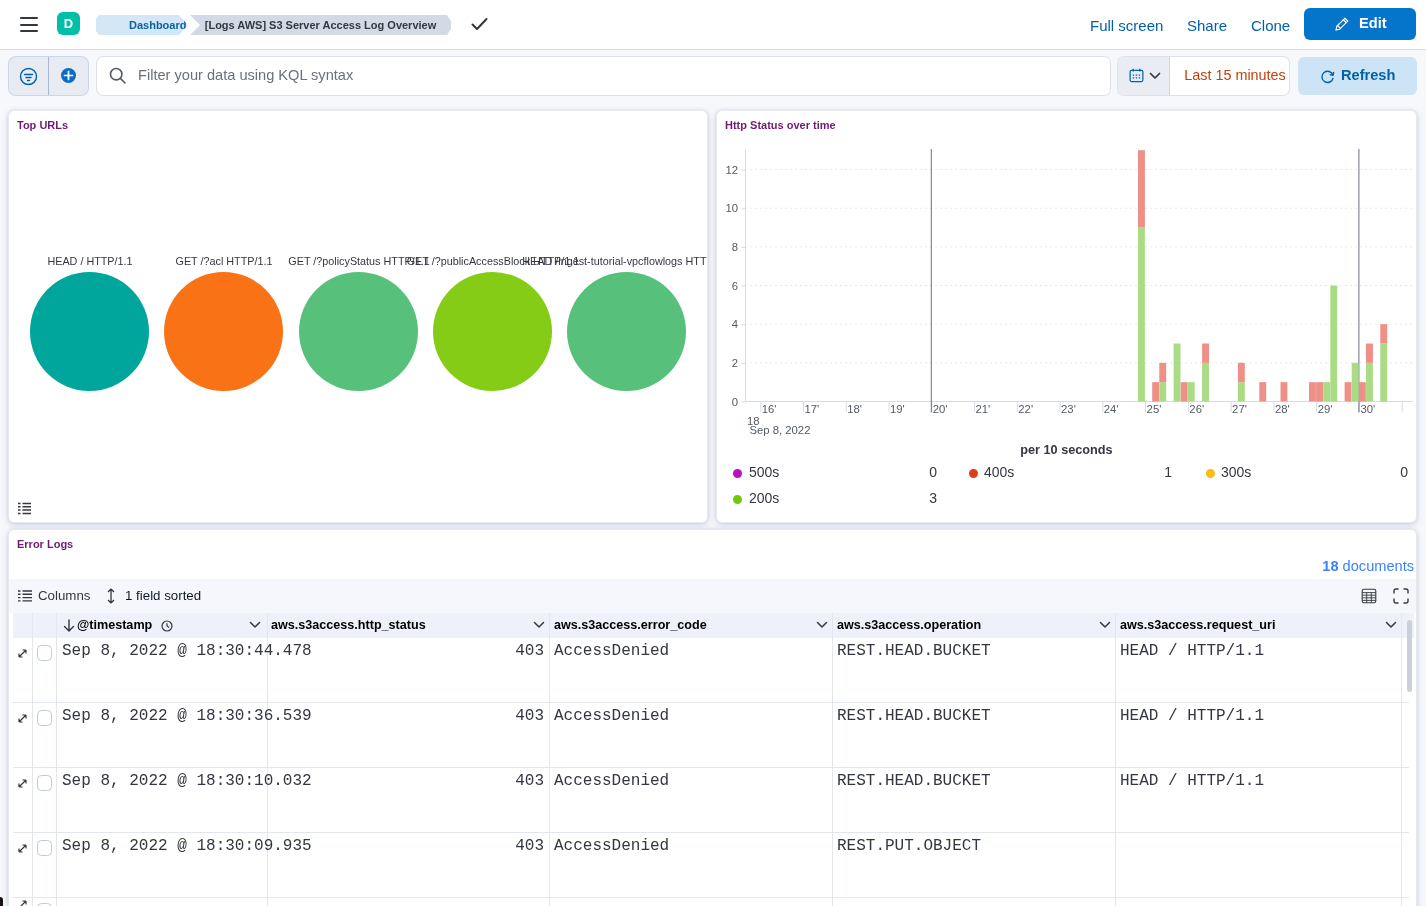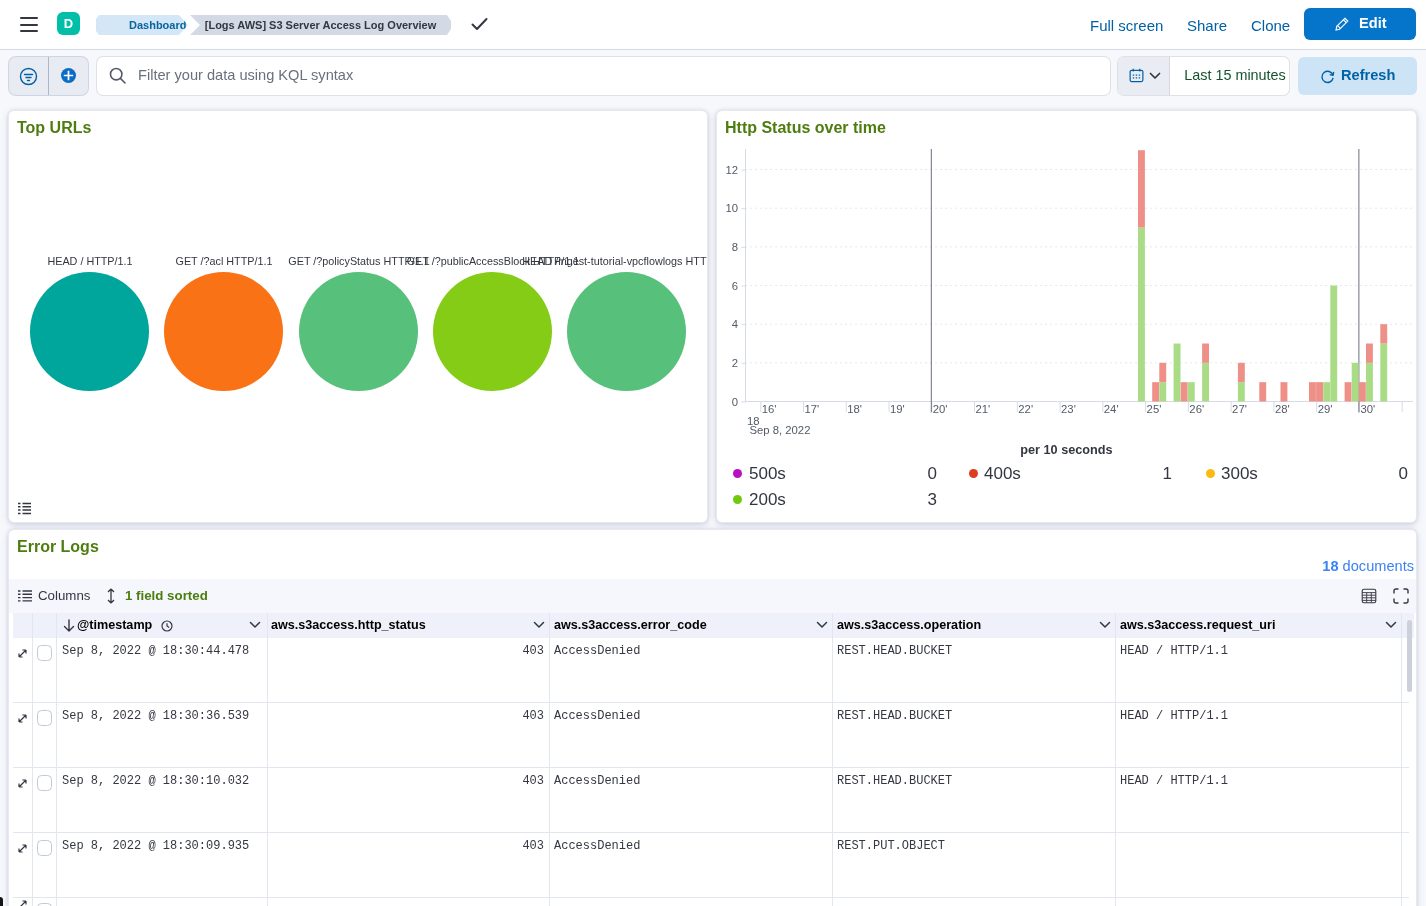--- a/index.html
+++ b/index.html
@@ -16,42 +16,42 @@
   #crumb2 { left:190px; width:261px; background:#d3dae6; color:#33373e; text-align:center;
             clip-path:polygon(0 0, calc(100% - 4px) 0, 100% 30%, 100% 70%, calc(100% - 4px) 100%, 0 100%, 10px 50%); }
   .navlink { top:17px; color:#0061a6; font-size:15px; font-weight:500; }
   #editbtn { left:1304px; top:8px; width:112px; height:32px; border-radius:6px; background:#0575cb; color:#fff; font-size:14.6px; font-weight:600; }
   
   #btngroup { left:9px; top:57px; width:79px; height:38px; border-radius:7px; background:#e8ebf1; box-shadow:0 0 0 1px #ccd6e6; }
   #kqlinput { left:97px; top:57px; width:1013px; height:38px; border-radius:6px; background:#fff; box-shadow:0 0 0 1px rgba(29,34,41,0.1); }
   #kqlinput span { position:absolute; left:41px; top:10px; font-size:14.6px; color:#69707d; }
   #dategroup { left:1118px; top:57px; width:171px; height:38px; border-radius:6px; background:#fff; box-shadow:0 0 0 1px rgba(29,34,41,0.1); overflow:hidden; }
   #dateprep { position:absolute; left:0; top:0; width:52px; height:38px; background:#e9edf3; border-right:1px solid rgba(29,34,41,0.1); }
-  #datetext { position:absolute; left:52px; top:10px; width:119px; text-align:center; font-size:14.4px; color:#14532d;padding-left:11px; }
+  #datetext { position:absolute; left:52px; top:10px; width:119px; text-align:center; font-size:14.4px; color:#c2410c;padding-left:11px; }
   #refreshbtn { left:1298px; top:57px; width:119px; height:38px; border-radius:6px; background:#cce4f5; color:#0061a6; }
   #refreshbtn span { position:absolute; left:43px; top:10px; font-size:14.6px; font-weight:600; }
   
   .panel { overflow:hidden; background:#fff; border:1px solid #e6e9f0; border-radius:6px; box-shadow:0 2px 6px rgba(85,100,135,0.22), 0 0 3px rgba(85,100,135,0.14); }
-  .ptitle { position:absolute; left:8px; top:8px; font-size:16px; font-weight:bold; color:#4d7c0f; }
+  .ptitle { position:absolute; left:8px; top:8px; font-size:11px; font-weight:bold; color:#701a75; }
   #panel1 { left:8px; top:110px; width:700px; height:413px; }
   #panel2 { left:716px; top:110px; width:701px; height:413px; }
   #panel3 { left:8px; top:529px; width:1409px; height:420px; }
   
   .pielab { position:absolute; top:-17px; width:400px; margin-left:-200px; text-align:center; font-size:10.8px; color:#343741; white-space:nowrap; }
   .pie { position:absolute; top:161px; width:119px; height:119px; border-radius:50%; }
   
   .dot { position:absolute; width:9px; height:9px; border-radius:50%; }
-  .leg { position:absolute; font-size:17px; color:#343741; }
+  .leg { position:absolute; font-size:14px; color:#343741; }
   
   #tbar { left:0; top:49px; width:1407px; height:34px; background:#f5f7fc; }
   #thead { left:4px; top:83px; width:1401px; height:25px; background:#eef1f9; }
   .hcell { position:absolute; top:5px; font-size:12.6px; font-weight:bold; color:#000000; }
   .vline { position:absolute; top:83px; width:1px; height:866px; background:#e2e6ef; }
   .row { position:absolute; left:4px; width:1396px; height:65px; border-bottom:1px solid #e2e6ef; }
-  .mono { font-family:"Liberation Mono", monospace; font-size:12px; color:#343741; position:absolute; top:4px; line-height:19px; }
+  .mono { font-family:"Liberation Mono", monospace; font-size:16px; color:#343741; position:absolute; top:4px; line-height:19px; }
   .chk { position:absolute; left:23.5px; top:7px; width:15.5px; height:15.5px; border:1.3px solid #c6c9d2; border-radius:4.5px; background:#fff; }
 </style>
 </head>
 <body>
 
 <div class="abs" id="navbar">
   <div class="abs hamb" style="top:17px"></div>
   <div class="abs hamb" style="top:23.5px"></div>
   <div class="abs hamb" style="top:30px"></div>
   <div class="abs" id="dbadge">D</div>
@@ -238,21 +238,21 @@
   <div class="ptitle">Error Logs</div>
   <div class="abs" style="right:2px;top:28px;font-size:14.6px;color:#3b82f6"><b>18</b> documents</div>
   <div class="abs" id="tbar">
     <svg class="abs" style="left:9px;top:10px" width="14" height="14" viewBox="0 0 14 14">
         <path d="M0 2 h2.5 M4.5 2 h9.5 M0 5.3 h2.5 M4.5 5.3 h9.5 M0 8.6 h2.5 M4.5 8.6 h9.5 M0 11.9 h2.5 M4.5 11.9 h9.5" stroke="#343741" stroke-width="1.4"></path>
       </svg>
     <div class="abs" style="left:29px;top:9px;font-size:13.3px;color:#343741">Columns</div>
     <svg class="abs" style="left:96px;top:9px" width="12" height="16" viewBox="0 0 12 16">
         <path d="M6 1 v14 M6 1 L3 4 M6 1 L9 4 M6 15 L3 12 M6 15 L9 12" fill="none" stroke="#343741" stroke-width="1.3"></path>
       </svg>
-    <div class="abs" style="left:116px;top:9px;font-size:13.3px;font-weight:700;color:#4d7c0f">1 field sorted</div>
+    <div class="abs" style="left:116px;top:9px;font-size:13.3px;font-weight:400;color:#0f172a">1 field sorted</div>
     <svg class="abs" style="left:1352px;top:9px" width="16" height="16" viewBox="0 0 16 16">
         <rect x="1.2" y="1.2" width="13.6" height="13.6" rx="1.8" fill="none" stroke="#343741" stroke-width="1.1"></rect>
         <path d="M1.2 4.6 h13.6 M5.7 4.6 v10 M10.3 4.6 v10 M1.2 7.2 h13.6 M1.2 9.8 h13.6 M1.2 12.4 h13.6" stroke="#343741" stroke-width="0.9" fill="none"></path>
       </svg>
     <svg class="abs" style="left:1384px;top:9px" width="16" height="16" viewBox="0 0 16 16">
         <path d="M1 5.5 V2.8 A1.8 1.8 0 0 1 2.8 1 H5.5 M10.5 1 h2.7 A1.8 1.8 0 0 1 15 2.8 V5.5 M15 10.5 v2.7 A1.8 1.8 0 0 1 13.2 15 H10.5 M5.5 15 H2.8 A1.8 1.8 0 0 1 1 13.2 V10.5" fill="none" stroke="#343741" stroke-width="1.4"></path>
       </svg>
   </div>
   <div class="abs" id="thead">
       <svg width="12" height="13" viewBox="0 0 12 13" style="position: absolute; left: 50px; top: 6px;">

